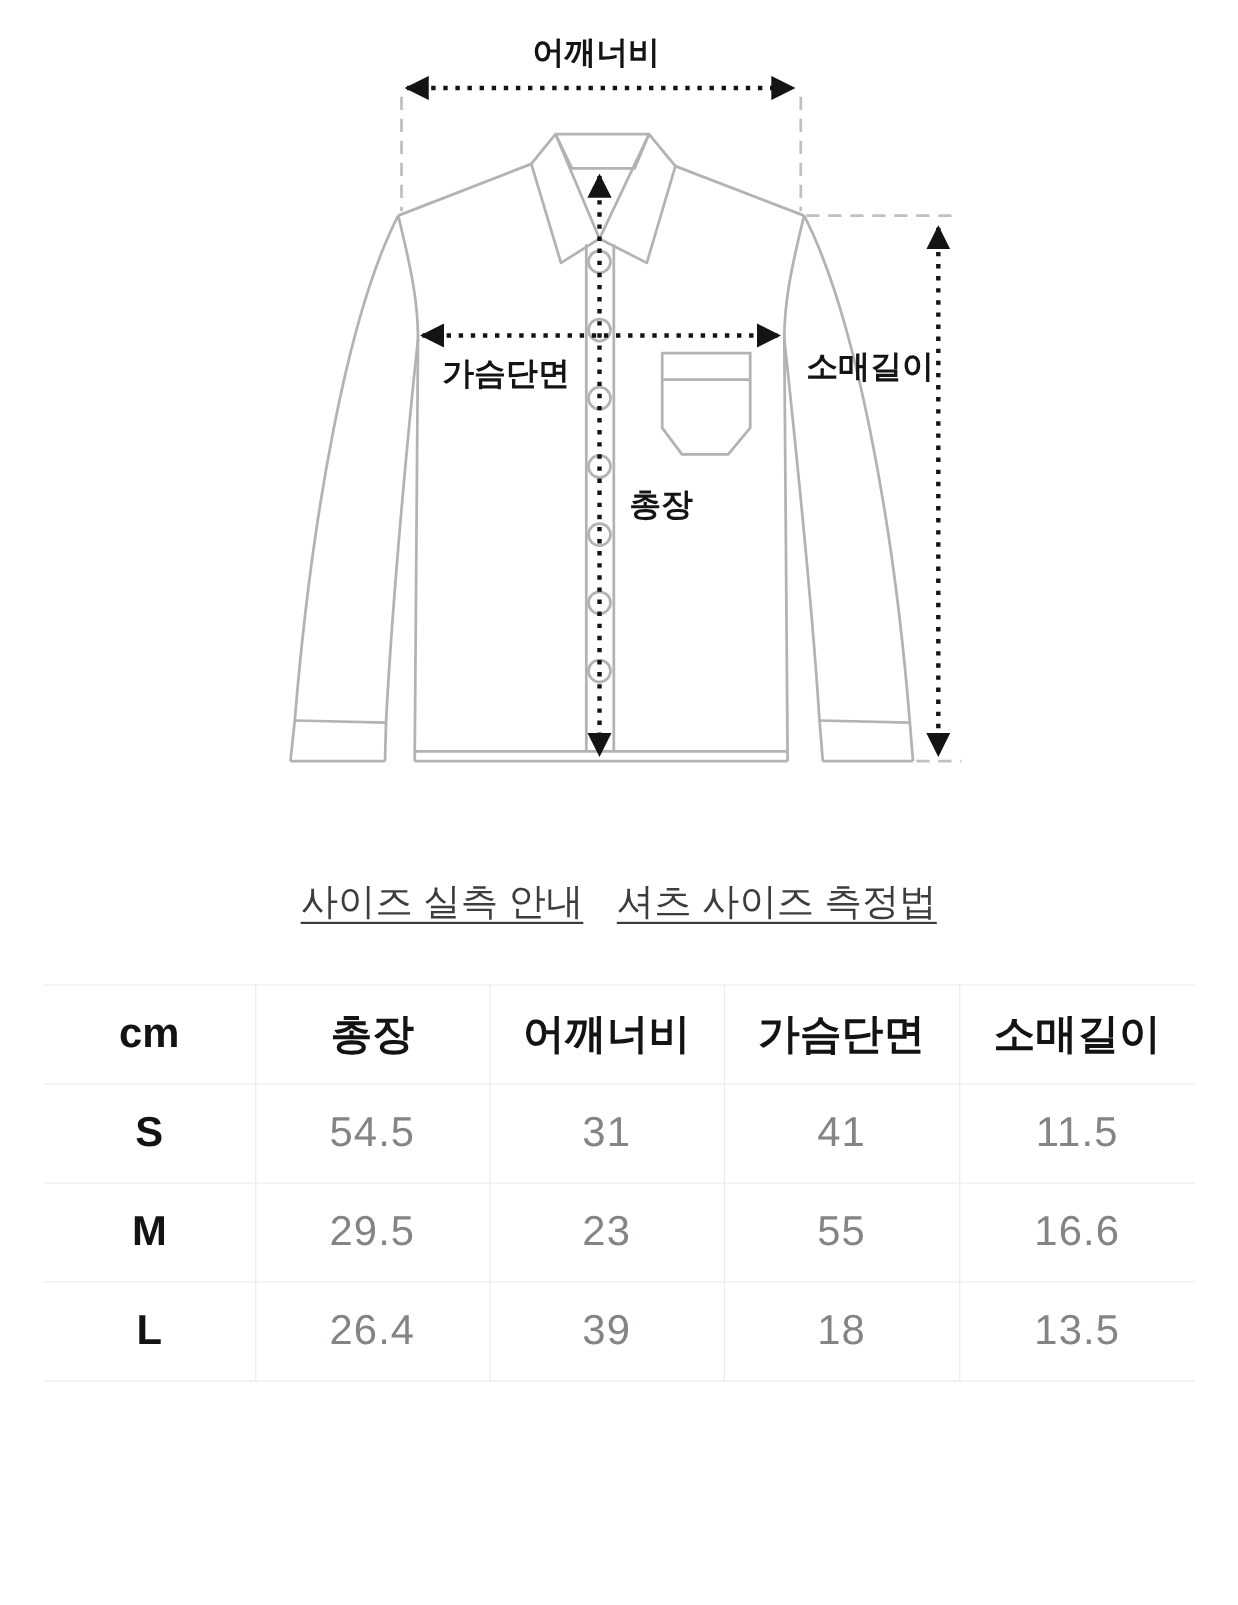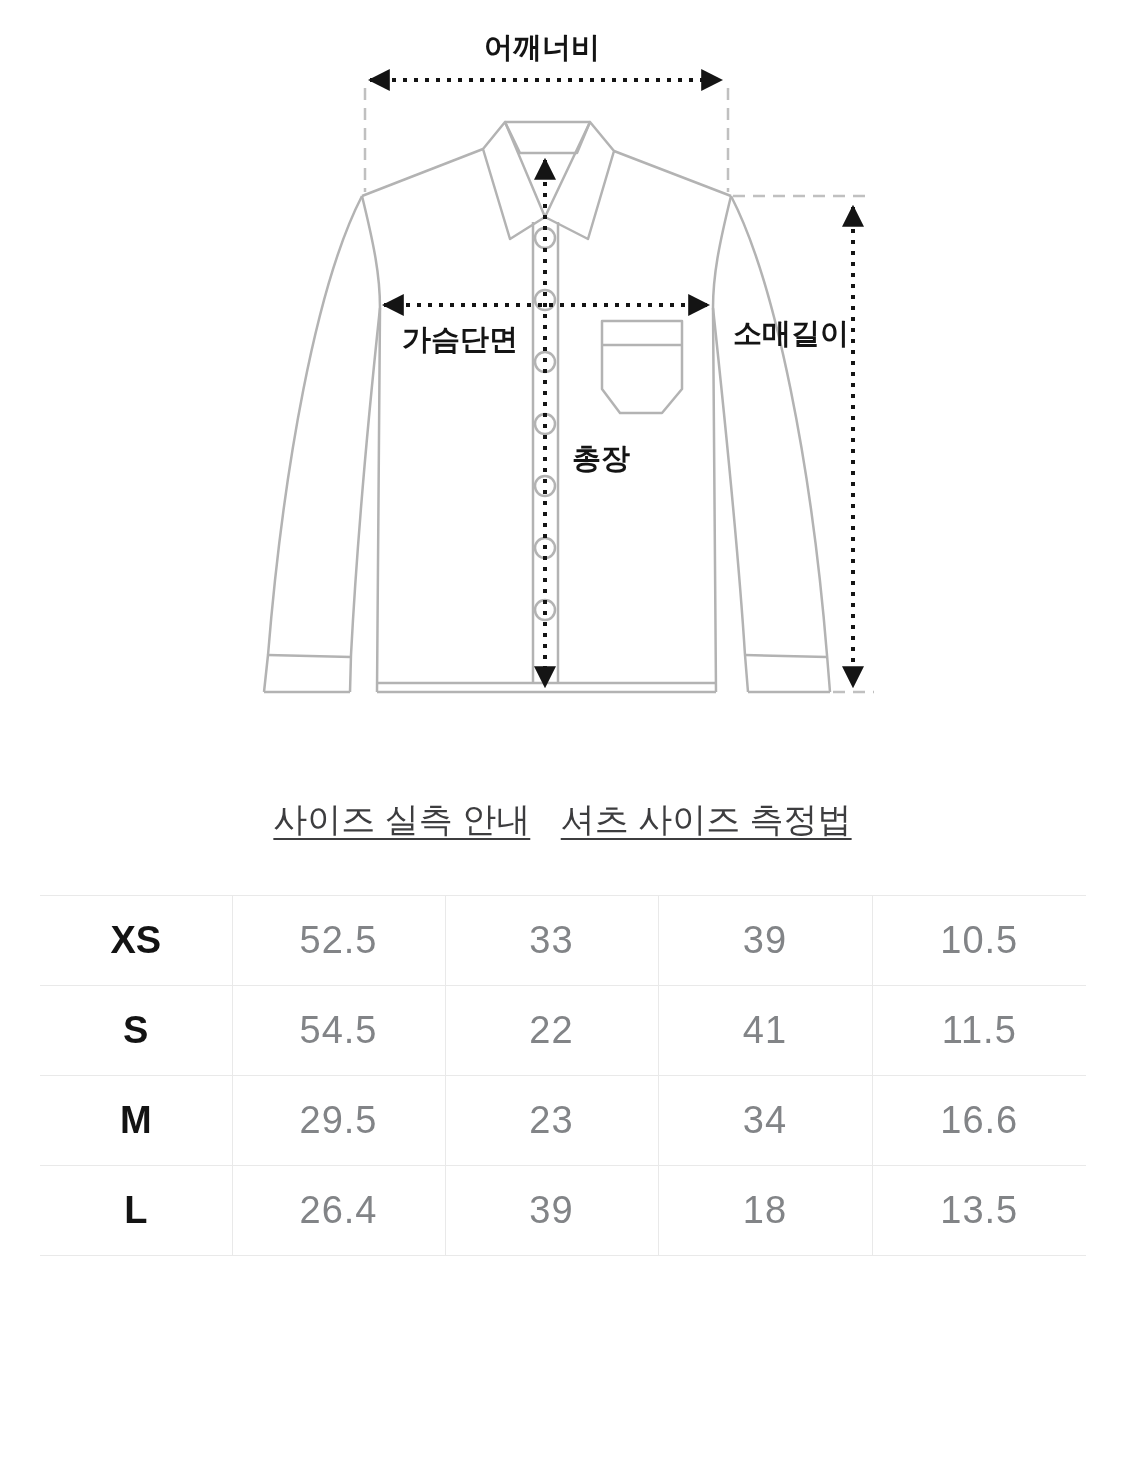--- a/index.html
+++ b/index.html
@@ -102,38 +102,38 @@
   <table class="size-table">
     <colgroup>
       <col style="width:192px">
         <col style="width:213px">
         <col style="width:213px">
         <col style="width:214px">
         <col style="width:214px">
     </colgroup>
     <tbody>
       <tr>
-        <td class="lbl">XS</td>
-        <td class="val">52.5</td>
-        <td class="val">33</td>
-        <td class="val">39</td>
-        <td class="val">10.5</td>
+        <td class="lbl">cm</td>
+        <td class="lbl">총장</td>
+        <td class="lbl">어깨너비</td>
+        <td class="lbl">가슴단면</td>
+        <td class="lbl">소매길이</td>
       </tr>
       <tr>
         <td class="lbl">S</td>
         <td class="val">54.5</td>
-        <td class="val">22</td>
+        <td class="val">31</td>
         <td class="val">41</td>
         <td class="val">11.5</td>
       </tr>
       <tr>
         <td class="lbl">M</td>
         <td class="val">29.5</td>
         <td class="val">23</td>
-        <td class="val">34</td>
+        <td class="val">55</td>
         <td class="val">16.6</td>
       </tr>
       <tr>
         <td class="lbl">L</td>
         <td class="val">26.4</td>
         <td class="val">39</td>
         <td class="val">18</td>
         <td class="val">13.5</td>
       </tr>
     </tbody>

